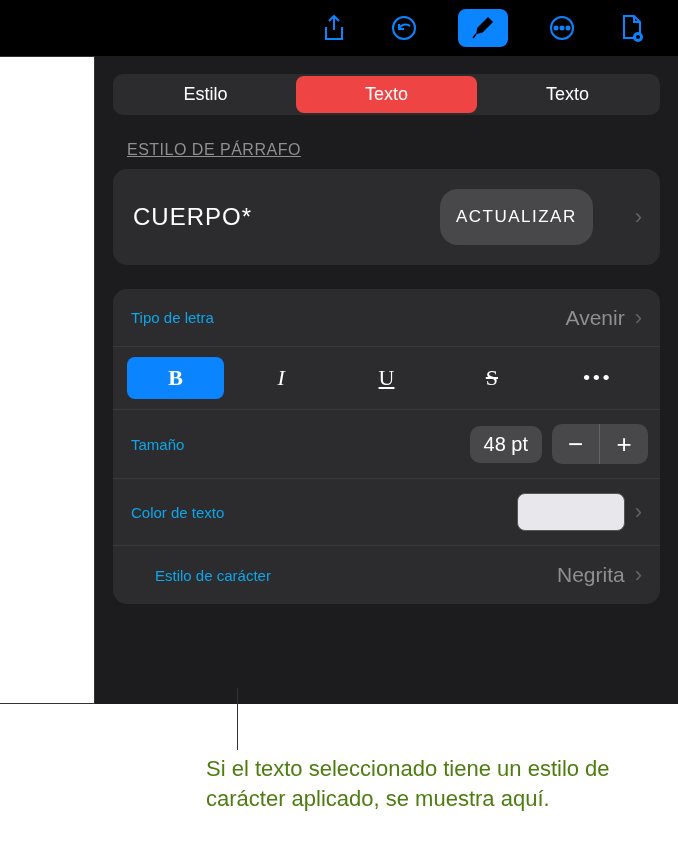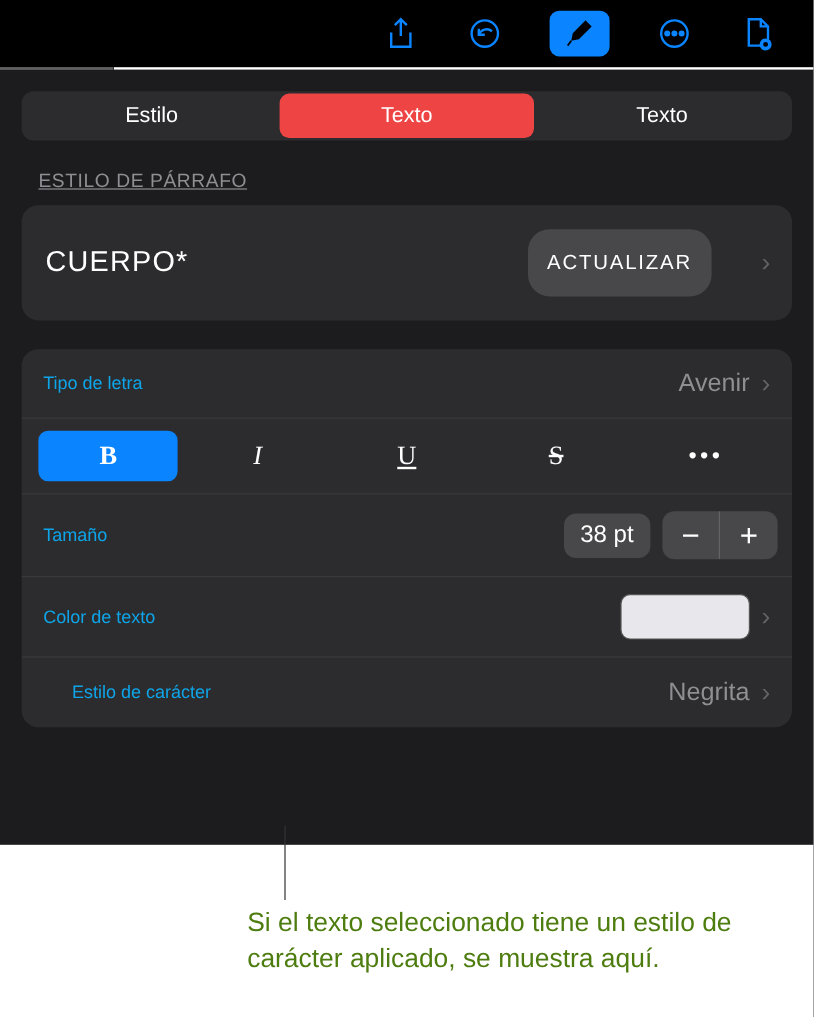--- a/index.html
+++ b/index.html
@@ -31,21 +31,20 @@
       background: #0a84ff;
       border-radius: 8px;
       padding: 6px 10px;
       width: 50px;
       height: 38px;
     }
     .toolbar-icon.active svg { stroke: #000; fill: #000; }
     .content-area {
       display: flex;
       height: 648px;
-      flex-direction: column;
     }
     .doc-sliver {
       width: 95px;
       background: #fff;
       border-top: 1px solid #333;
       border-right: 1px solid #333;
       border-bottom: 1px solid #333;
     }
     .format-panel {
       flex: 1;
@@ -255,21 +254,21 @@
       <div class="style-buttons-row">
         <div class="style-btn bold active">B</div>
         <div class="style-btn italic">I</div>
         <div class="style-btn underline">U</div>
         <div class="style-btn strike">S</div>
         <div class="style-btn more">•••</div>
       </div>
 
       <div class="settings-row">
         <div class="row-label">Tamaño</div>
-        <div class="size-pill">38 pt</div>
+        <div class="size-pill">48 pt</div>
         <div class="stepper">
           <div class="stepper-btn">−</div>
           <div class="stepper-btn">+</div>
         </div>
       </div>
 
       <div class="settings-row">
         <div class="row-label">Color de texto</div>
         <div class="color-swatch"></div>
         <div class="chevron">›</div>

